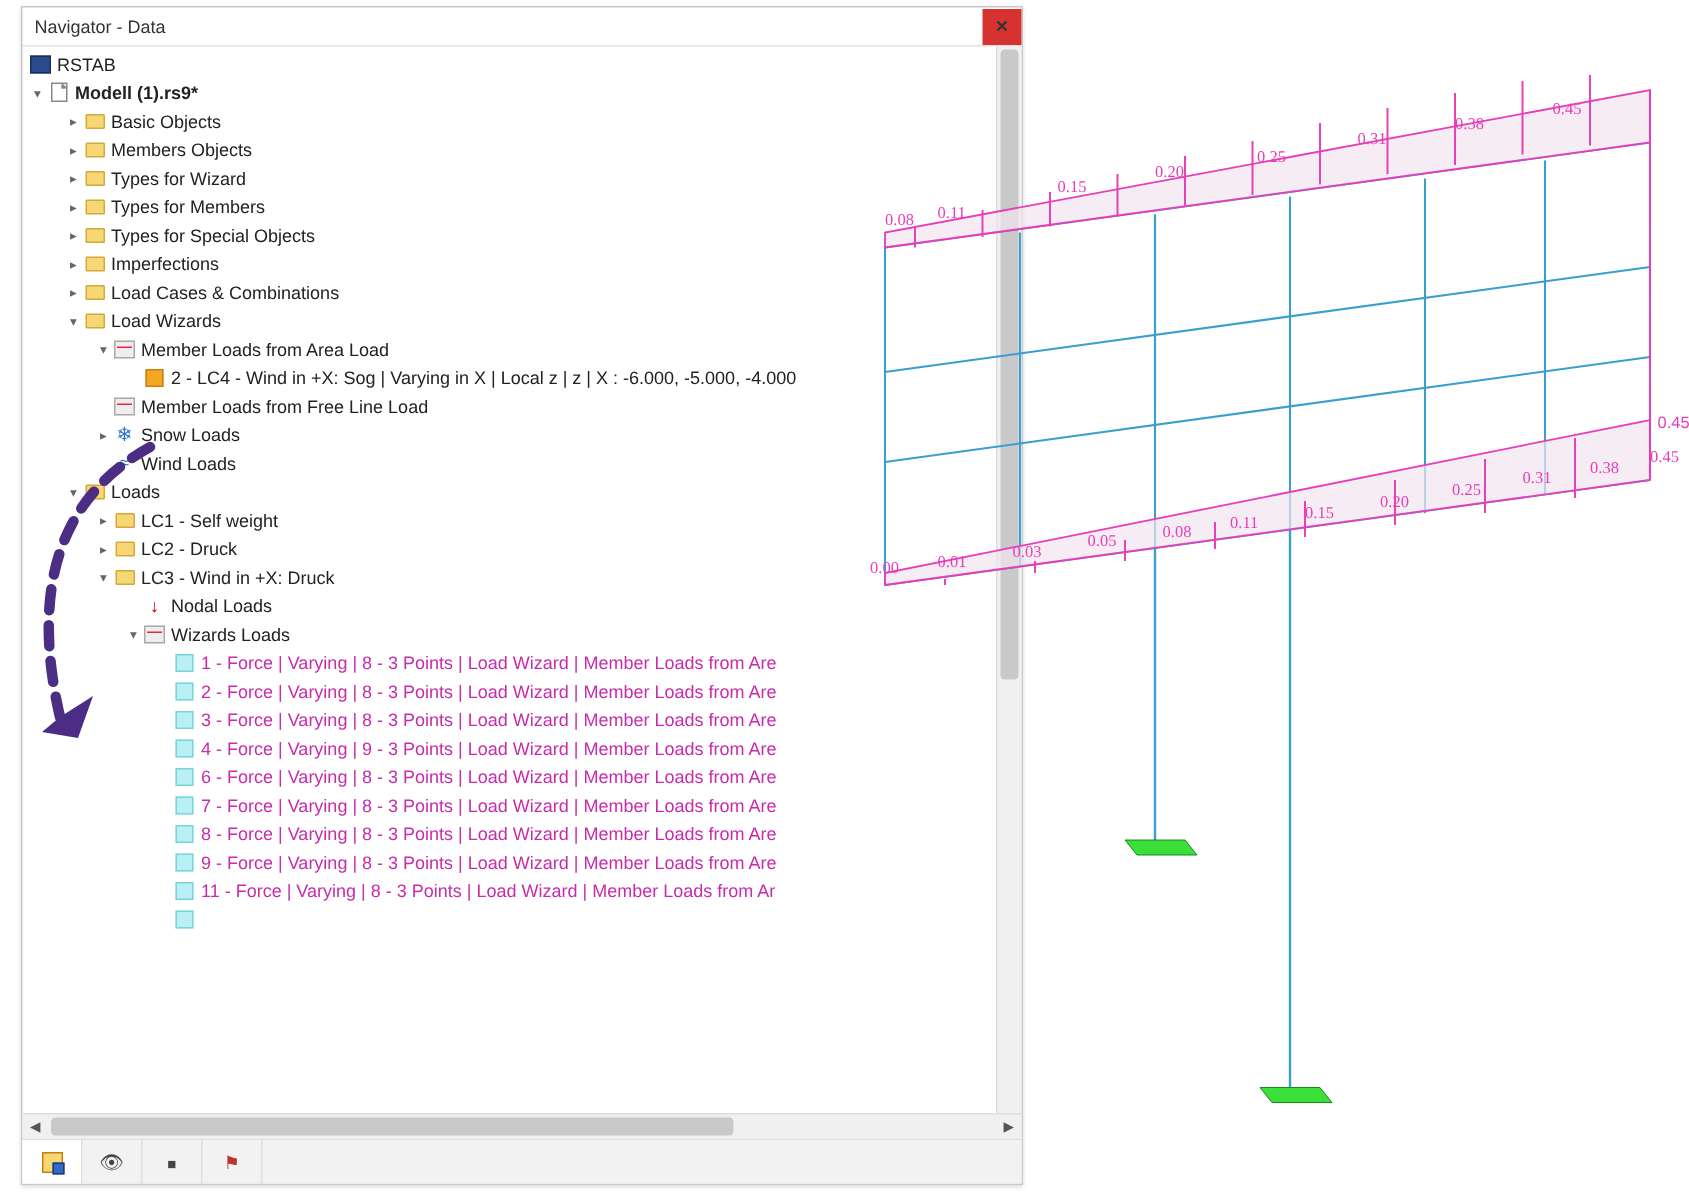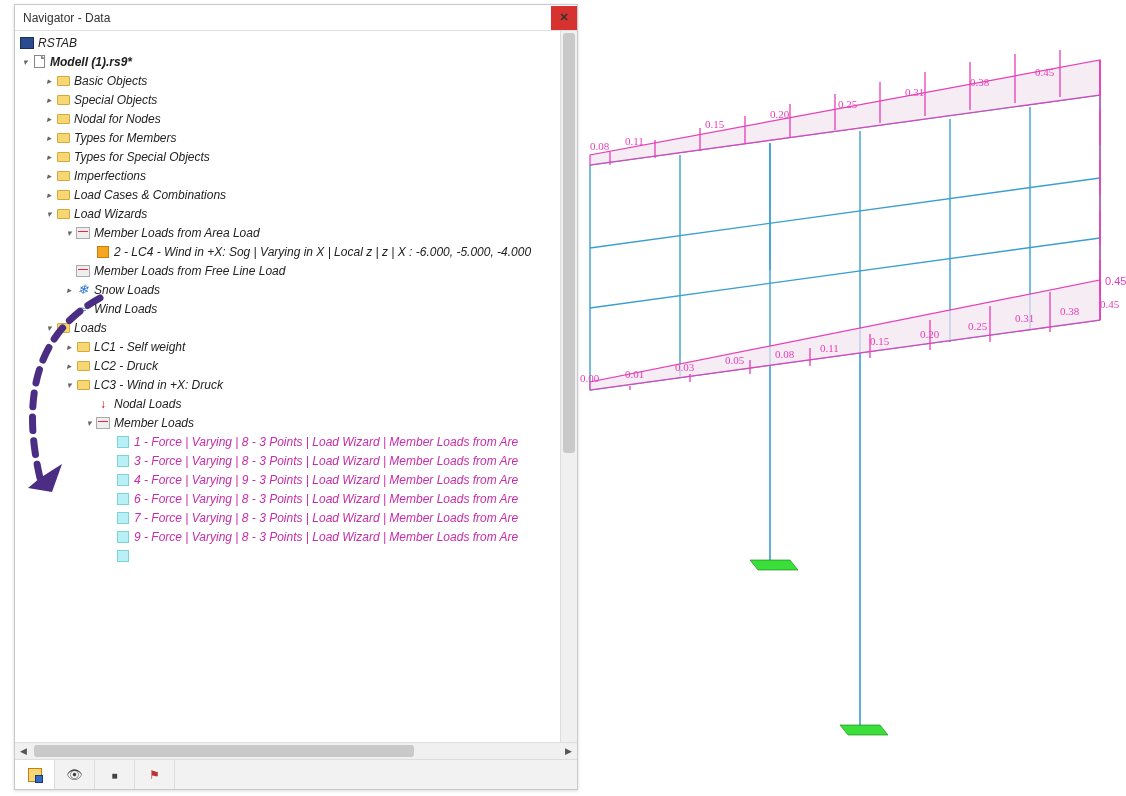--- a/index.html
+++ b/index.html
@@ -9,21 +9,21 @@
     font-size: 12px;
     background: #fff;
     width: 1126px;
     height: 796px;
     position: relative;
     overflow: hidden;
   }
   .panel {
     position: absolute;
     left: 14px; top: 4px;
-    width: 564px; height: 786px;
+    width: 668px; height: 786px;
     background: #fff;
     border: 1px solid #c9c9c9;
     box-shadow: 0 1px 3px rgba(0,0,0,0.15);
     display: flex;
     flex-direction: column;
   }
   .panel-title {
     display: flex;
     align-items: center;
     justify-content: space-between;
@@ -40,21 +40,20 @@
     color: #fff;
     display: flex; align-items: center; justify-content: center;
     font-size: 11px;
     font-weight: bold;
     cursor: pointer;
   }
   .tree-wrap {
     flex: 1;
     overflow: hidden;
     position: relative;
-    font-style: italic;
   }
   .tree {
     position: absolute;
     left: 0; top: 0; right: 0; bottom: 0;
     overflow: hidden;
     padding-top: 2px;
   }
   .row {
     display: flex;
     align-items: center;
@@ -223,29 +222,29 @@
               <span class="ic-folder"></span>
             </span>
             <span class="label">Basic Objects</span>
           </div>
           <div class="row">
             <span class="indent" style="width:28px"></span>
             <span class="tw">▸</span>
             <span class="ic">
               <span class="ic-folder"></span>
             </span>
-            <span class="label">Special Objects</span>
-          </div>
-          <div class="row">
-            <span class="indent" style="width:28px"></span>
-            <span class="tw">▸</span>
-            <span class="ic">
-              <span class="ic-folder"></span>
-            </span>
-            <span class="label">Nodal for Nodes</span>
+            <span class="label">Members Objects</span>
+          </div>
+          <div class="row">
+            <span class="indent" style="width:28px"></span>
+            <span class="tw">▸</span>
+            <span class="ic">
+              <span class="ic-folder"></span>
+            </span>
+            <span class="label">Types for Wizard</span>
           </div>
           <div class="row">
             <span class="indent" style="width:28px"></span>
             <span class="tw">▸</span>
             <span class="ic">
               <span class="ic-folder"></span>
             </span>
             <span class="label">Types for Members</span>
           </div>
           <div class="row">
@@ -361,36 +360,43 @@
             <span class="ic-nodal">↓</span>
           </span>
         <span class="label">Nodal Loads</span>
       </div>
       <div class="row">
         <span class="indent" style="width:68px"></span>
         <span class="tw">▾</span>
         <span class="ic">
             <span class="ic-mload"></span>
           </span>
-        <span class="label">Member Loads</span>
+        <span class="label">Wizards Loads</span>
       </div>
 
       <div id="memberloads">
           <div class="row">
             <span class="indent" style="width:100px"></span>
             <span class="ic">
               <span class="ic-swatch-c"></span>
             </span>
             <span class="label pink">1 - Force | Varying | 8 - 3 Points | Load Wizard | Member Loads from Are</span>
           </div>
           <div class="row">
             <span class="indent" style="width:100px"></span>
             <span class="ic">
               <span class="ic-swatch-c"></span>
             </span>
+            <span class="label pink">2 - Force | Varying | 8 - 3 Points | Load Wizard | Member Loads from Are</span>
+          </div>
+          <div class="row">
+            <span class="indent" style="width:100px"></span>
+            <span class="ic">
+              <span class="ic-swatch-c"></span>
+            </span>
             <span class="label pink">3 - Force | Varying | 8 - 3 Points | Load Wizard | Member Loads from Are</span>
           </div>
           <div class="row">
             <span class="indent" style="width:100px"></span>
             <span class="ic">
               <span class="ic-swatch-c"></span>
             </span>
             <span class="label pink">4 - Force | Varying | 9 - 3 Points | Load Wizard | Member Loads from Are</span>
           </div>
           <div class="row">
@@ -405,21 +411,35 @@
             <span class="ic">
               <span class="ic-swatch-c"></span>
             </span>
             <span class="label pink">7 - Force | Varying | 8 - 3 Points | Load Wizard | Member Loads from Are</span>
           </div>
           <div class="row">
             <span class="indent" style="width:100px"></span>
             <span class="ic">
               <span class="ic-swatch-c"></span>
             </span>
+            <span class="label pink">8 - Force | Varying | 8 - 3 Points | Load Wizard | Member Loads from Are</span>
+          </div>
+          <div class="row">
+            <span class="indent" style="width:100px"></span>
+            <span class="ic">
+              <span class="ic-swatch-c"></span>
+            </span>
             <span class="label pink">9 - Force | Varying | 8 - 3 Points | Load Wizard | Member Loads from Are</span>
+          </div>
+          <div class="row">
+            <span class="indent" style="width:100px"></span>
+            <span class="ic">
+              <span class="ic-swatch-c"></span>
+            </span>
+            <span class="label pink">11 - Force | Varying | 8 - 3 Points | Load Wizard | Member Loads from Ar</span>
           </div>
           <div class="row">
             <span class="indent" style="width:100px"></span>
             <span class="ic">
               <span class="ic-swatch-c"></span>
             </span>
           </div>
         </div>
 
     </div>

